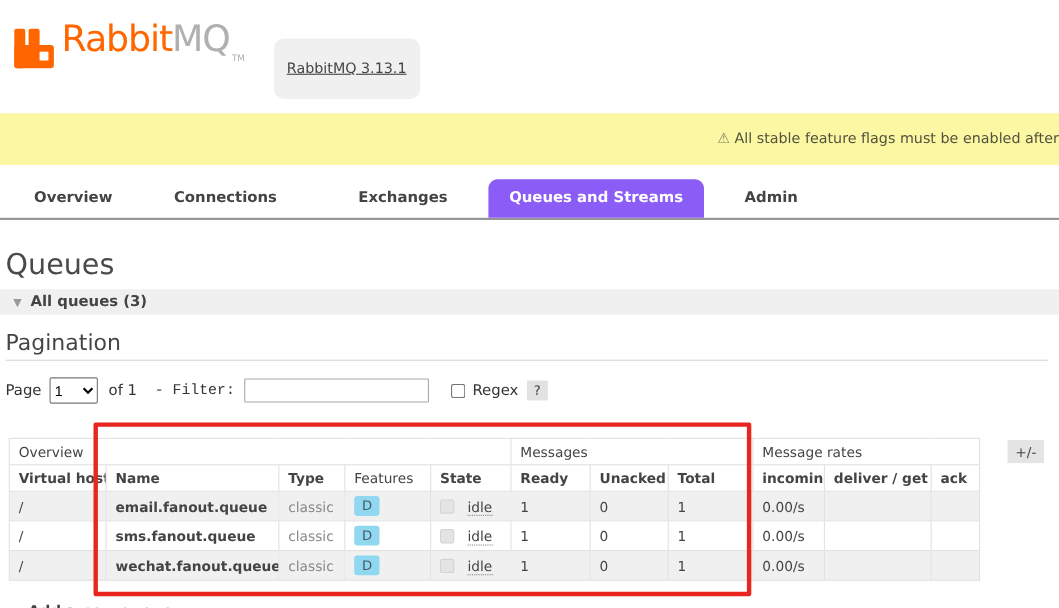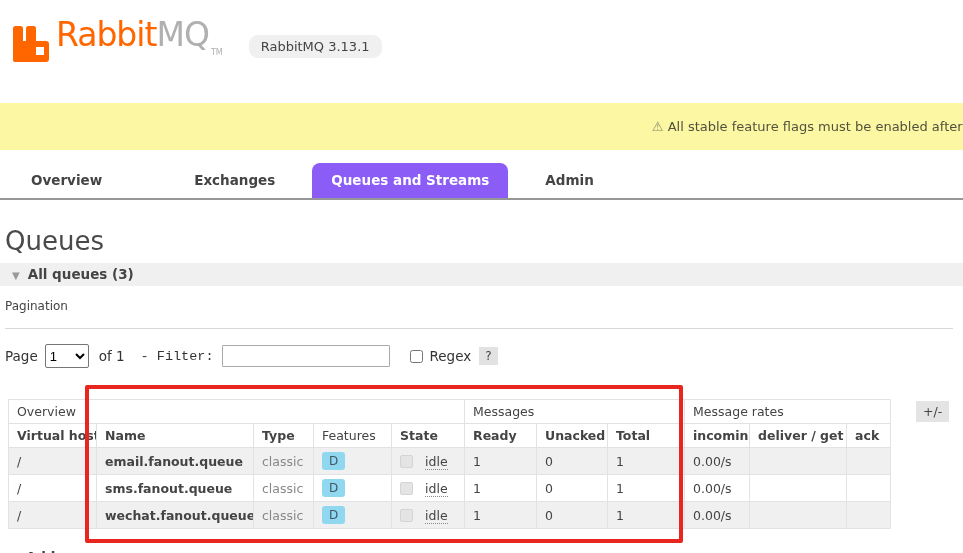--- a/index.html
+++ b/index.html
@@ -14,22 +14,22 @@
   
   .header { height:103px; padding:16px 0 0 12px; display:flex; align-items:flex-start; }
   .logo { display:flex; align-items:flex-end; cursor:pointer; }
   .logo svg { display:block; margin-top:4px; }
   .wordmark { font-size:33px; letter-spacing:-1px; line-height:38px; margin-left:4px; white-space:nowrap; }
   .wm-rabbit { color:#ff6600; }
   .wm-mq { color:#b0b0b0; }
   .wm-tm { font-size:8px; color:#b0b0b0; vertical-align:baseline; position:relative; top:9px; left:2px; letter-spacing:0; }
   .badges { display:flex; gap:16px; margin:19px 0 0 28px; }
   .badge {
-    background:#f0f0f0; border-radius:9px; padding:4px 12px;
-    font-size:13px; color:#444; white-space:nowrap;
+    background:#f0f0f0; border-radius:9px; padding:20px 12px;
+    font-size:13px; color:#444; white-space:nowrap;text-decoration:underline;
   }
 
   
   .banner {
     position:relative; height:47px; width:963px; background:#fbf7a2;
     overflow:hidden;
   }
   .banner-text {
     position:absolute; left:652px; top:0; height:47px; line-height:47px;
     white-space:nowrap; color:#52523e; font-size:13px;
@@ -48,22 +48,22 @@
   .tab-gap { width:18px; }
 
   
   .page-title { font-size:26px; font-weight:normal; color:#4a4a4a; margin:26px 0 0 5px; line-height:30px; }
   .section-strip {
     margin-top:7px; background:#f0f0f0; padding:3px 0 4px 12px;
     font-weight:bold; font-size:13.5px; color:#444; cursor:pointer;
   }
   .tri { color:#999; font-size:10px; margin-right:8px; }
   .pagination-h {
-    margin:13px 10px 0 5px; font-size:12px; font-weight:normal; color:#444;
-    padding-bottom:15px; border-bottom:1px solid #d8d8d8;
+    margin:13px 10px 0 5px; font-size:20px; font-weight:normal; color:#444;
+    padding-bottom:4px; border-bottom:1px solid #d8d8d8;
   }
   .controls { margin:15px 0 0 5px; display:flex; align-items:center; font-size:13.5px; color:#333; }
   .controls .lbl { margin-right:7px; }
   select.page-select {
     width:44px; height:24px; font-size:13px; border:1px solid #767676;
     border-radius:2px; background:#fff; margin-right:10px;
   }
   .of-lbl { margin-right:16px; }
   .filter-lbl { margin-right:8px;font-family:Liberation Mono, monospace; }
   input.filter-input {
@@ -142,20 +142,21 @@
 
 <div class="banner">
   <div class="banner-text">
     <span class="warn-glyph">⚠</span><span>All stable feature flags must be enabled after com</span>
   </div>
 </div>
 
 <div class="tabs">
   <div class="tab">Overview</div>
   <div class="tab-gap"></div>
+  <div class="tab">Connections</div>
   <div class="tab-gap"></div>
   <div class="tab-gap"></div>
   <div class="tab">Exchanges</div>
   <div class="tab-gap"></div>
   <div class="tab active">Queues and Streams</div>
   <div class="tab-gap"></div>
   <div class="tab">Admin</div>
 </div>
 
 <h1 class="page-title">Queues</h1>

